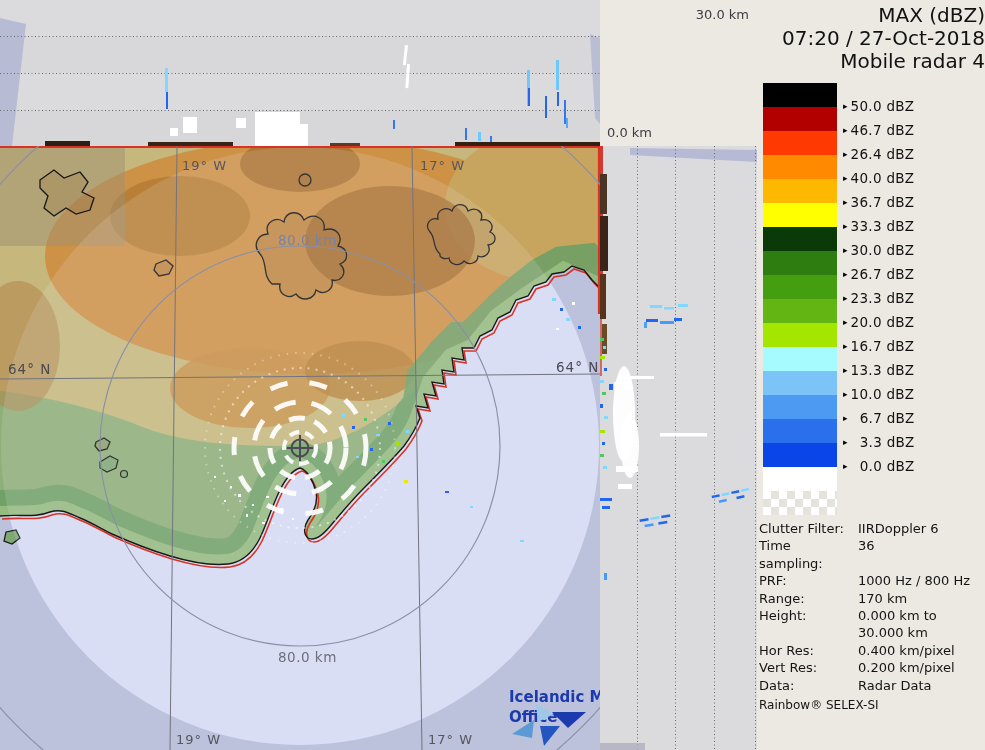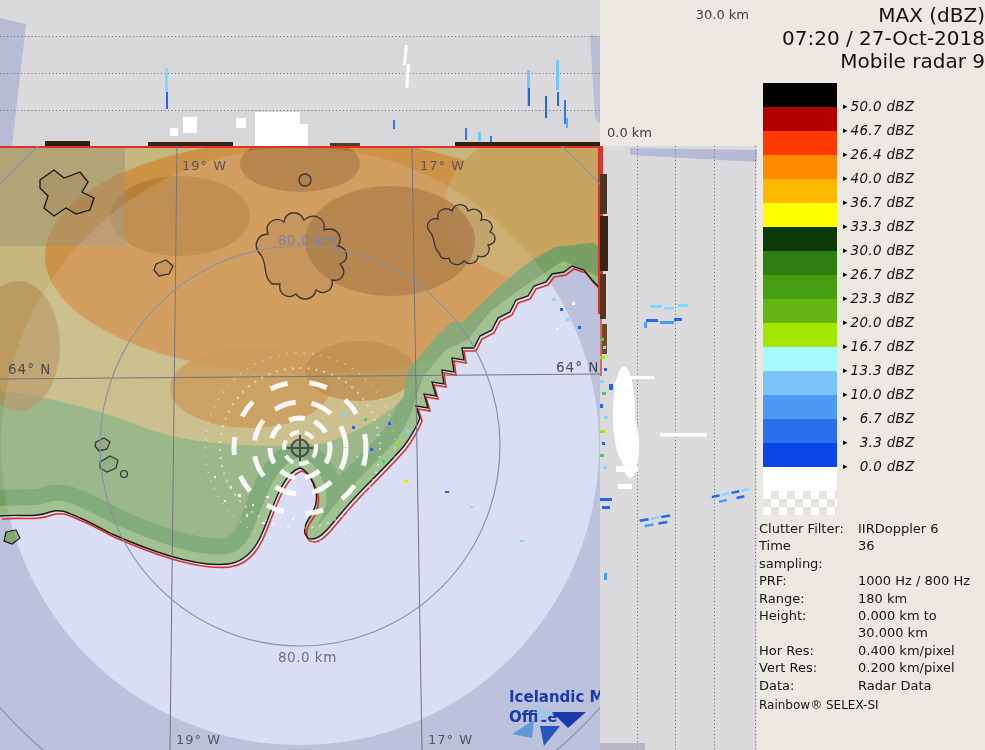--- a/index.html
+++ b/index.html
@@ -25,21 +25,21 @@
   #legend-colorbar{width:74px;display:flex;flex-direction:column;}
   .lg-block{width:74px;height:24px;}
   .lg-white{width:74px;height:24px;background:#ffffff;}
   .lg-checker{width:74px;height:24px;background-color:#ffffff;
     background-image:linear-gradient(45deg,#e6e3dc 25%,transparent 25%,transparent 75%,#e6e3dc 75%),
                      linear-gradient(45deg,#e6e3dc 25%,transparent 25%,transparent 75%,#e6e3dc 75%);
     background-size:16px 16px;background-position:0 0,8px 8px;}
   #legend-labels{margin-left:6px;padding-top:11px;}
   .lg-row{height:24px;display:flex;align-items:center;font-size:13.5px;color:#111;}
   .lg-arrow{font-size:9px;margin-right:3px;color:#000;line-height:1;}
-  .lg-text{white-space:pre;letter-spacing:.3px;font-style:italic;}
+  .lg-text{white-space:pre;letter-spacing:.3px;}
   #info{position:absolute;left:2px;top:520px;width:224px;font-size:13px;line-height:17.4px;color:#141414;}
   .info-row{display:flex;}
   .info-label{width:99px;flex:0 0 99px;}
   .info-value{flex:1;}
   #rainbow-line{position:absolute;left:2px;top:698px;font-size:12px;color:#141414;}
 </style>
 </head>
 <body>
 
 <div id="app">
@@ -293,21 +293,21 @@
         <rect x="2" y="360" width="8" height="3" fill="#2266EE"></rect>
       <rect x="4" y="427" width="3" height="7" fill="#4499FF"></rect>
     </g>
     <rect x="0" y="597" width="45" height="7" fill="#AEAEC0" opacity=".8"></rect>
   </svg>
 
   <div id="right-panel" class="abs">
     <div id="titles">
       <div>MAX (dBZ)</div>
       <div>07:20 / 27-Oct-2018</div>
-      <div>Mobile radar 9</div>
+      <div>Mobile radar 4</div>
     </div>
 
     <div id="legend">
       <div id="legend-colorbar">
           <div class="lg-block" style="background: rgb(0, 0, 0);"></div>
           <div class="lg-block" style="background: rgb(178, 0, 0);"></div>
           <div class="lg-block" style="background: rgb(254, 58, 0);"></div>
           <div class="lg-block" style="background: rgb(255, 138, 0);"></div>
           <div class="lg-block" style="background: rgb(255, 184, 0);"></div>
           <div class="lg-block" style="background: rgb(255, 255, 0);"></div>
@@ -400,21 +400,21 @@
         <div class="info-row">
           <div class="info-label">Time sampling:</div>
           <div class="info-value">36</div>
         </div>
         <div class="info-row">
           <div class="info-label">PRF:</div>
           <div class="info-value">1000 Hz / 800 Hz</div>
         </div>
         <div class="info-row">
           <div class="info-label">Range:</div>
-          <div class="info-value">180 km</div>
+          <div class="info-value">170 km</div>
         </div>
         <div class="info-row">
           <div class="info-label">Height:</div>
           <div class="info-value">0.000 km to</div>
         </div>
         <div class="info-row">
           <div class="info-label"></div>
           <div class="info-value">30.000 km</div>
         </div>
         <div class="info-row">

